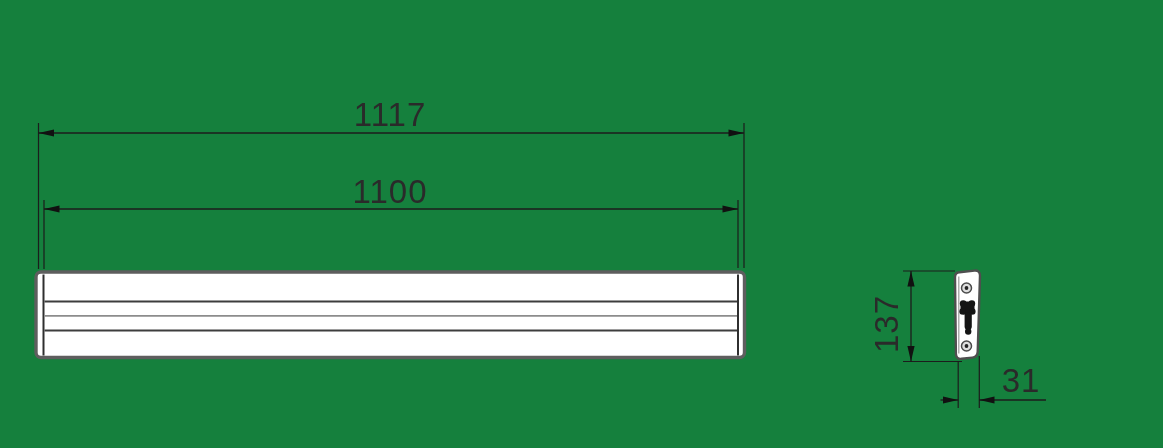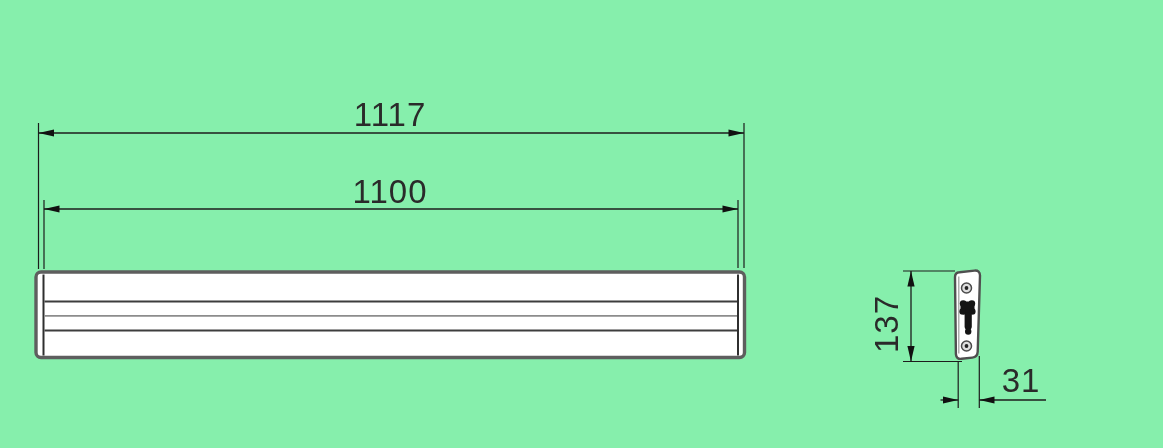--- a/index.html
+++ b/index.html
@@ -4,21 +4,21 @@
 <style>
   html, body {
     margin: 0;
     padding: 0;
     background: #ffffff;
   }
   .canvas {
     position: relative;
     width: 1163px;
     height: 448px;
-    background: #86efac;
+    background: #15803d;
     overflow: hidden;
   }
   svg {
     position: absolute;
     left: 0;
     top: 0;
   }
   .dim-text {
     font-family: "Liberation Sans", sans-serif;
     font-size: 33px;

